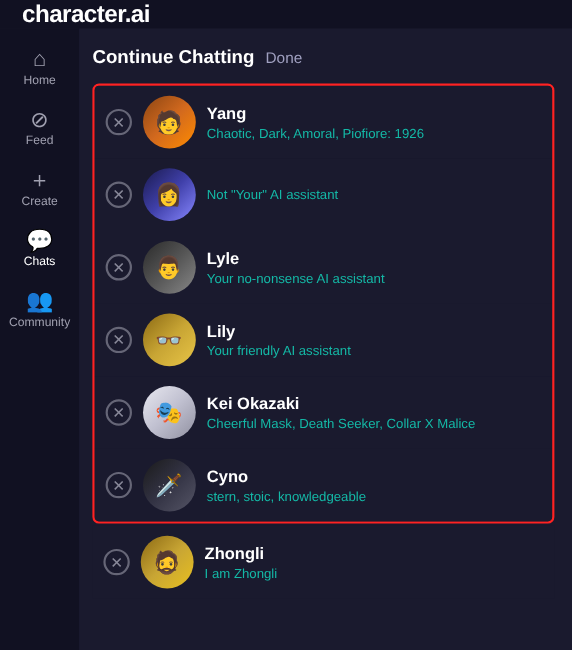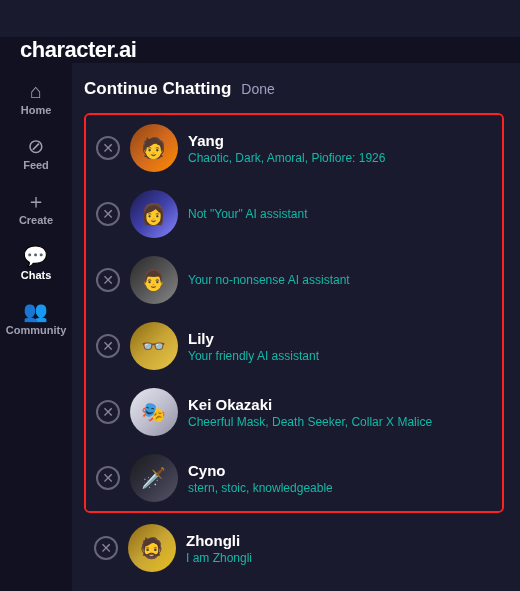--- a/index.html
+++ b/index.html
@@ -11,21 +11,20 @@
       min-height: 591px;
       display: flex;
       flex-direction: column;
     }
 
     
     .header {
       background-color: #111122;
       padding: 0 20px;
       display: flex;
-      margin-top: 37px;
     }
     .header-title {
       font-size: 22px;
       font-weight: 700;
       color: #ffffff;
       letter-spacing: -0.5px;
     }
 
     
     .main-layout {
@@ -57,21 +56,21 @@
     .sidebar-item.active {
       color: #ffffff;
     }
     .sidebar-icon {
       font-size: 20px;
       margin-bottom: 3px;
       line-height: 1;
     }
     .sidebar-label {
       font-size: 11px;
-      font-weight: 700;
+      font-weight: 400;
     }
 
     
     .content {
       flex: 1;
       padding: 16px 16px 16px 12px;
       background-color: #1a1a2e;
       overflow-y: auto;
     }
 
@@ -254,20 +253,21 @@
           <div class="chat-desc">Not "Your" AI assistant</div>
         </div>
       </div>
 
       <div class="chat-item">
         <button class="remove-btn">✕</button>
         <div class="avatar avatar-lyle">
           <span class="av-lyle"></span>
         </div>
         <div class="chat-info">
+          <div class="chat-name">Lyle</div>
           <div class="chat-desc">Your no-nonsense AI assistant</div>
         </div>
       </div>
 
       <div class="chat-item">
         <button class="remove-btn">✕</button>
         <div class="avatar avatar-lily">
           <span class="av-lily"></span>
         </div>
         <div class="chat-info">

